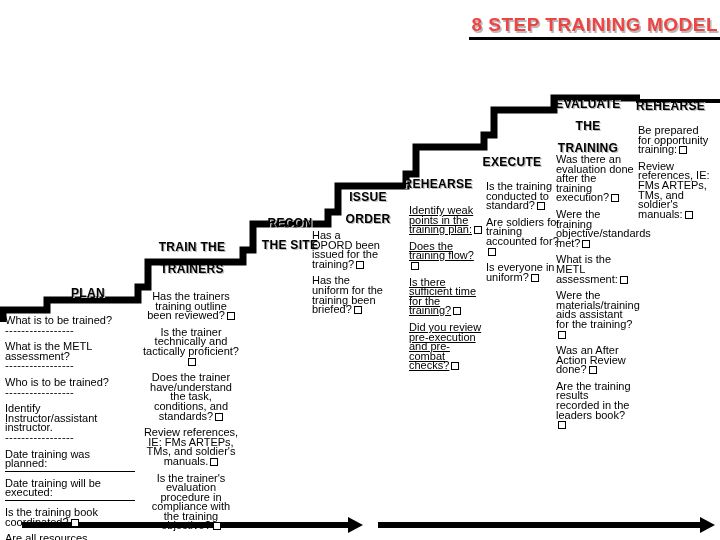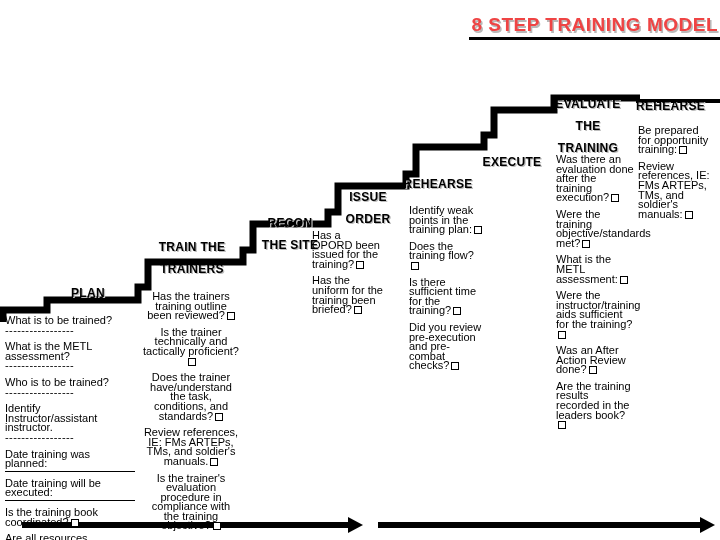--- a/index.html
+++ b/index.html
@@ -121,33 +121,38 @@
     <p class="q"><span>Review references, IE: FMs ARTEPs, TMs, and soldier's manuals.</span><span class="bx"></span></p>
     <p class="q"><span>Is the trainer's evaluation procedure in compliance with the training objective?</span><span class="bx"></span></p>
   </div>
 
 
   <div class="col" style="left:312px;top:215px;width:72px;">
     <p class="q"><span>Has a OPORD been issued for the training?</span><span class="bx"></span></p>
     <p class="q"><span>Has the uniform for the training been briefed?</span><span class="bx"></span></p>
   </div>
 
-  <div class="col" style="left:409px;top:190px;width:74px;">
+  <div class="col" style="left:409px;top:190px;width:74px;text-decoration:underline;">
     <p class="q"><span>Identify weak points in the training plan:</span><span class="bx"></span></p>
     <p class="q"><span>Does the training flow?</span><span class="bx"></span></p>
     <p class="q"><span>Is there sufficient time for the training?</span><span class="bx"></span></p>
     <p class="q"><span>Did you review pre-execution and pre-combat checks?</span><span class="bx"></span></p>
   </div>
 
+  <div class="col" style="left:486px;top:166px;width:74px;">
+    <p class="q"><span>Is the training conducted to standard?</span><span class="bx"></span></p>
+    <p class="q"><span>Are soldiers for training accounted for?</span><span class="bx"></span></p>
+    <p class="q"><span>Is everyone in uniform?</span><span class="bx"></span></p>
+  </div>
 
   <div class="col" style="left:556px;top:139px;width:78px;">
     <p class="q"><span>Was there an evaluation done after the training execution?</span><span class="bx"></span></p>
     <p class="q"><span>Were the training objective/standards met?</span><span class="bx"></span></p>
     <p class="q"><span>What is the METL assessment:</span><span class="bx"></span></p>
-    <p class="q"><span>Were the instructor/training aids sufficient for the training?</span><span class="bx"></span></p>
+    <p class="q"><span>Were the materials/training aids assistant for the training?</span><span class="bx"></span></p>
     <p class="q"><span>Was an After Action Review done?</span><span class="bx"></span></p>
     <p class="q"><span>Are the training results recorded in the leaders book?</span><span class="bx"></span></p>
   </div>
 
   <div class="col" style="left:638px;top:110px;width:76px;">
     <p class="q"><span>Be prepared for opportunity training:</span><span class="bx"></span></p>
     <p class="q"><span>Review references, IE: FMs ARTEPs, TMs, and soldier's manuals:</span><span class="bx"></span></p>
   </div>
 
 </div>

